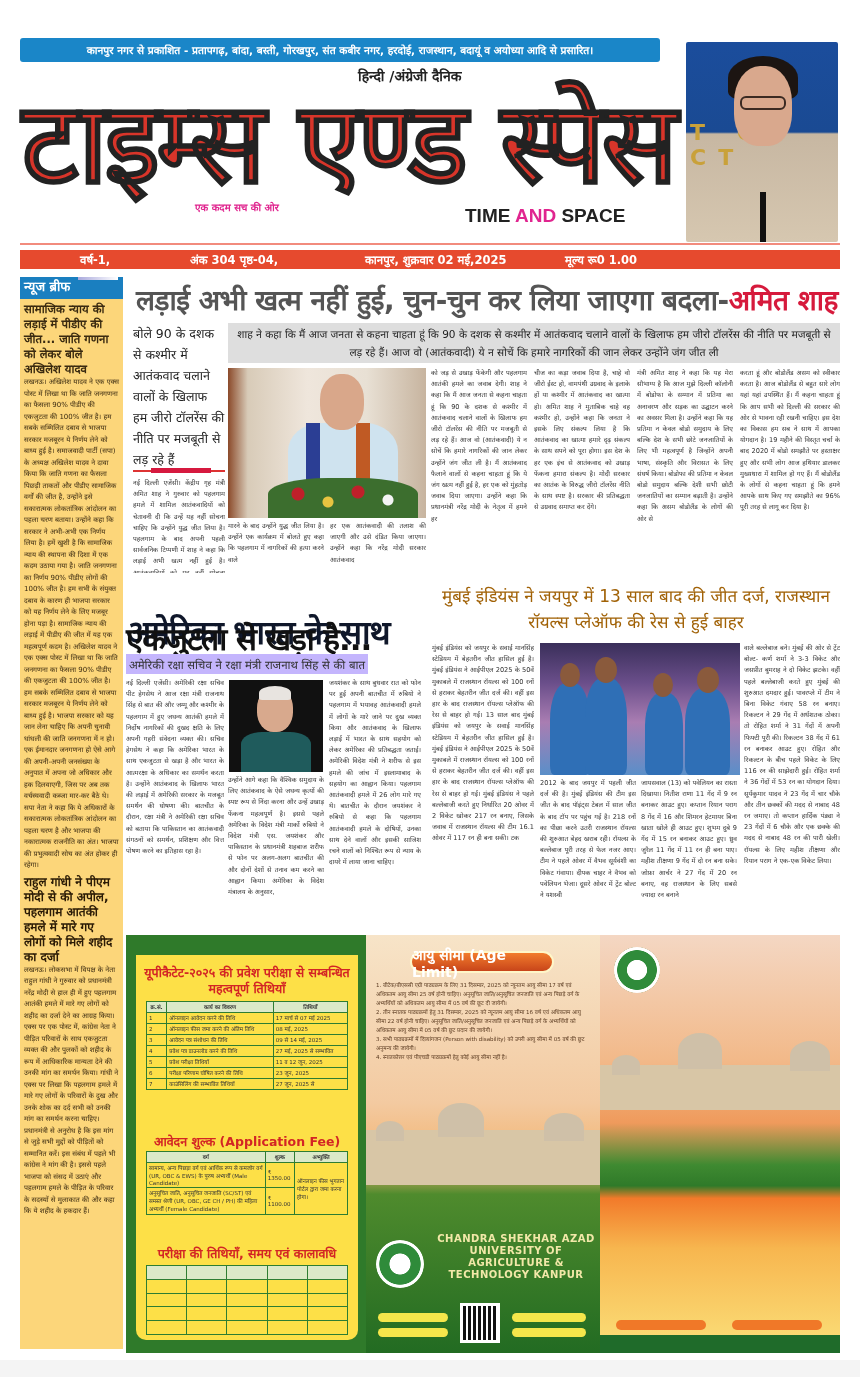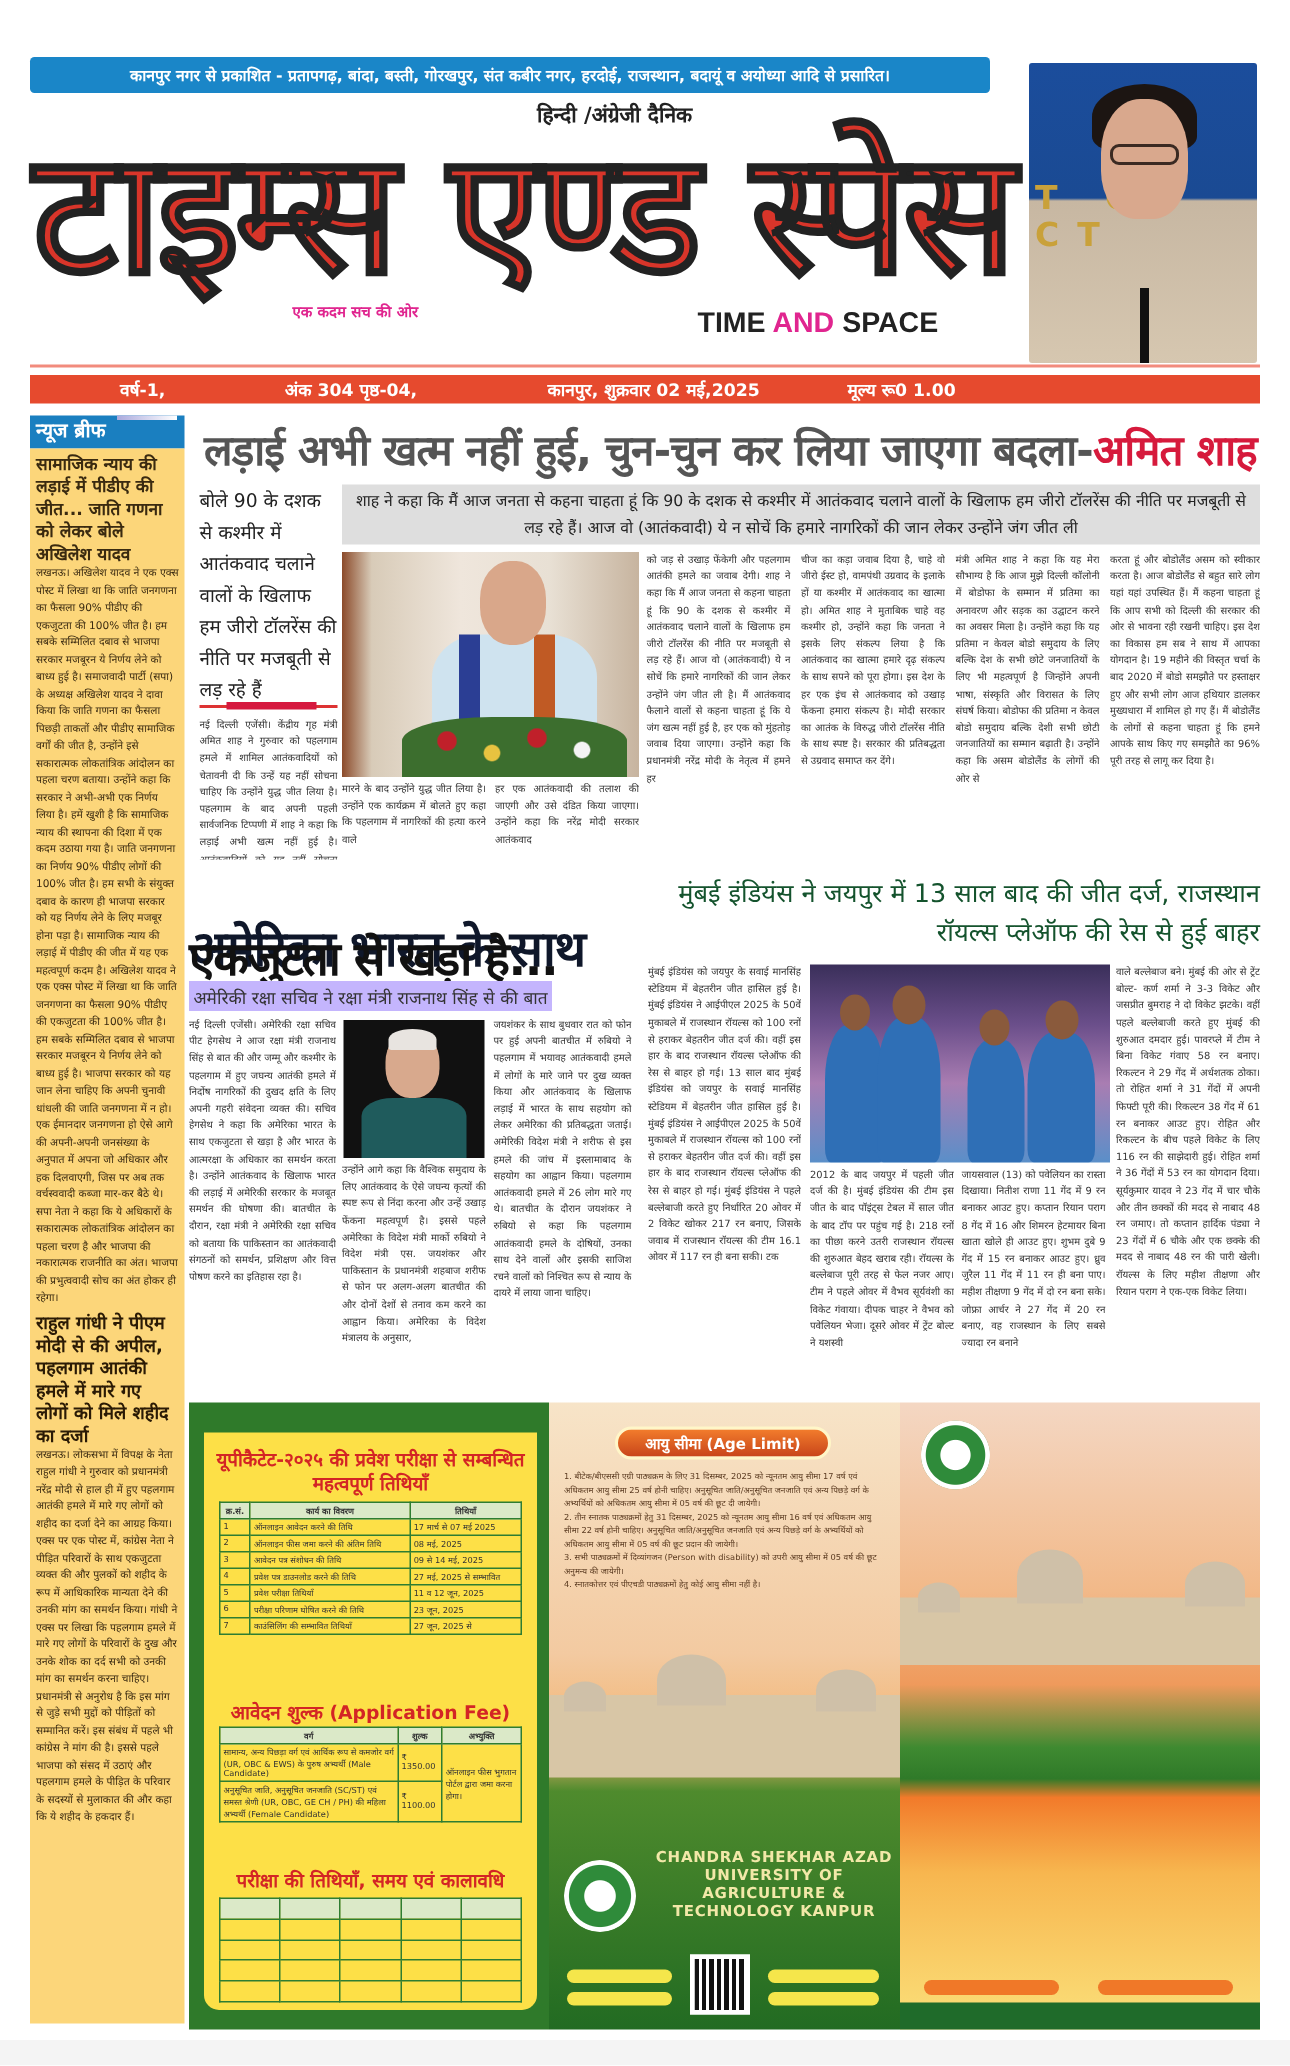--- a/index.html
+++ b/index.html
@@ -38,33 +38,33 @@
 .shah-photo .head{position:absolute;left:92px;top:6px;width:44px;height:56px;background:#d9a78a;border-radius:45%}
 .shah-photo .flowers{position:absolute;left:40px;top:110px;width:150px;height:40px;background:radial-gradient(circle at 20% 40%,#c0202a 6px,transparent 7px),radial-gradient(circle at 40% 60%,#e8c340 5px,transparent 6px),radial-gradient(circle at 60% 35%,#c0202a 6px,transparent 7px),radial-gradient(circle at 80% 55%,#f4f4f4 5px,transparent 6px),#3c6e2e;border-radius:40% 40% 0 0}
 .body-text{font-size:6.6px;line-height:11.2px;color:#333;text-align:justify;overflow:hidden}
 .america-h1{left:126px;top:609px;font-size:33px;font-weight:900;color:#0f172a;letter-spacing:-1px;white-space:nowrap}
 .america-h2{left:126px;top:617px;font-size:31px;font-weight:900;color:#111;white-space:nowrap;letter-spacing:-1px}
 .america-sub{left:126px;top:654px;width:242px;height:20px;background:#c4b5fd;font-size:11.5px;color:#333;display:flex;align-items:center;justify-content:center}
 .rajnath-photo{left:229px;top:680px;width:94px;height:92px;background:#111;overflow:hidden}
 .rajnath-photo .head{position:absolute;left:28px;top:8px;width:36px;height:44px;background:#d8a98d;border-radius:45%}
 .rajnath-photo .hair{position:absolute;left:30px;top:6px;width:32px;height:14px;background:#e8e4e0;border-radius:50% 50% 10% 10%}
 .rajnath-photo .coat{position:absolute;left:12px;top:52px;width:70px;height:40px;background:#1f5b5c;border-radius:30% 30% 0 0}
-.mi-headline{left:432px;top:583px;width:408px;font-size:17px;line-height:26px;color:#14532d;text-align:right}
+.mi-headline{left:432px;top:583px;width:408px;font-size:17px;line-height:26px;color:#a16207;text-align:center}
 .mi-photo{left:540px;top:643px;width:200px;height:132px;background:linear-gradient(180deg,#3a2f5a 0%,#6a4e8a 30%,#a97db2 60%,#5a8fc9 100%);overflow:hidden}
 .player{position:absolute;background:#2f6fb6;border-radius:40% 40% 10% 10%}
 .phead{position:absolute;background:#8a5a3c;border-radius:50%}
 .ad1{left:126px;top:935px;width:240px;height:418px;background:#2f7a2a}
 .ad1 .inner{position:absolute;left:10px;top:20px;width:222px;height:385px;background:#fde047;border-radius:0 0 10px 10px}
 .ad1 .t1{position:absolute;left:0;top:10px;width:222px;text-align:center;font-size:12.5px;line-height:16px;color:#d32525;font-weight:bold}
 .ad1 table{position:absolute;left:10px;border-collapse:collapse;font-size:5.5px;color:#333}
 .ad1 td,.ad1 th{border:1px solid #2e7d32;padding:1px 2px;height:10px}
 .ad1 th{background:#dbe9c8;font-weight:bold}
 .ad1 .t2{position:absolute;left:0;width:222px;text-align:center;font-size:12.5px;color:#d32525;font-weight:bold}
 .ad2{left:366px;top:935px;width:234px;height:418px;background:linear-gradient(180deg,#f7e4c8 0%,#f3caa1 40%,#f2b36f 55%,#4f8b2d 62%,#226b22 100%)}
-.ad2 .pill{position:absolute;left:44px;top:16px;width:144px;height:22px;background:linear-gradient(180deg,#f27c2c,#c8451a);border-radius:12px;color:#fff;font-weight:bold;font-size:10px;display:flex;align-items:center;justify-content:center;border:2px solid #fff6c8}
+.ad2 .pill{position:absolute;left:44px;top:16px;width:144px;height:22px;background:linear-gradient(180deg,#f27c2c,#c8451a);border-radius:12px;color:#fff;font-weight:bold;font-size:14px;display:flex;align-items:center;justify-content:center;border:2px solid #fff6c8}
 .ad2 .rules{position:absolute;left:10px;top:46px;width:214px;font-size:5.5px;line-height:9px;color:#5a3a20}
 .palace{position:absolute;background:#d8c6a6}
 .dome{position:absolute;background:#cfc0a8;border-radius:50% 50% 0 0}
 .ad2 .cname{position:absolute;left:70px;top:298px;width:160px;font-size:10px;line-height:12px;font-weight:bold;color:#f2e8a8;text-align:center;letter-spacing:0.5px}
 .seal{position:absolute;border-radius:50%;background:radial-gradient(circle,#fff 30%,#2f8b3a 32%,#2f8b3a 60%,#fff 62%,#fff 70%,#2f8b3a 72%);}
 .ad2 .qr{position:absolute;left:94px;top:368px;width:40px;height:40px;background:repeating-linear-gradient(90deg,#111 0 3px,#fff 3px 5px),#fff;border:3px solid #fff}
 .ad2 .yellowpill{position:absolute;height:9px;background:#f5e64b;border-radius:5px;font-size:5px;color:#222;padding:0 3px;line-height:9px}
 .ad3{left:600px;top:935px;width:240px;height:418px;background:linear-gradient(180deg,#f4d7c3 0%,#f2b989 30%,#ef9a5c 45%,#3f8a31 55%,#2f7a29 60%,#f27a2a 63%,#f7b64f 75%,#fbe07a 100%)}
 .ad3 .banner{position:absolute;left:60px;top:190px;width:120px;height:56px;background:#1e3d8f;border-radius:20px;border:3px solid #f5a0a0;color:#fff;text-align:center;font-size:11px;font-weight:bold;padding-top:6px}
 .ad3 .banner .y{color:#f6e34a}

